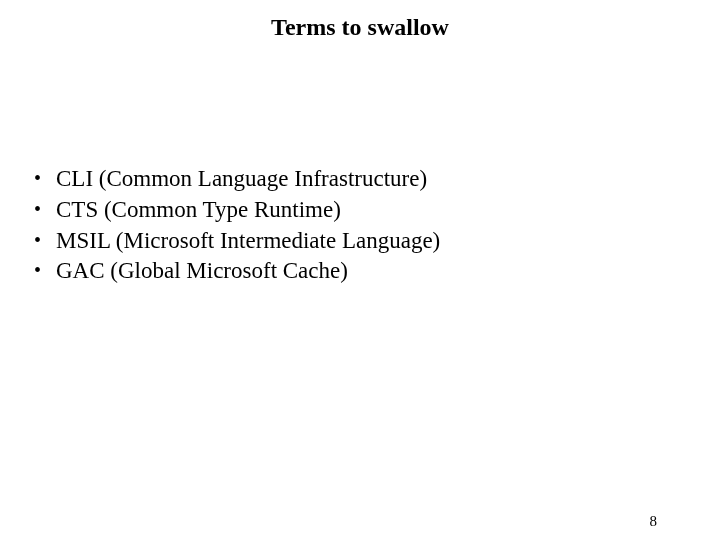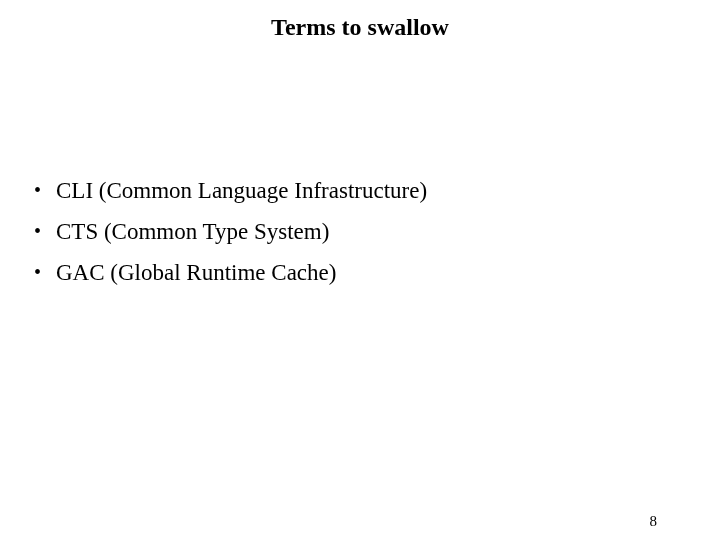--- a/index.html
+++ b/index.html
@@ -35,21 +35,21 @@
     width: 640px;
   }
   ul.bullets {
     margin: 0;
     padding: 0;
     list-style: none;
   }
   ul.bullets li {
     font-size: 23px;
     line-height: 1.25;
-    margin: 12px 0 2px 0;
+    margin: 0 0 2px 0;
     padding-left: 26px;
     position: relative;
   }
   ul.bullets li::before {
     content: "•";
     position: absolute;
     left: 4px;
     top: 0;
     font-size: 20px;
     line-height: 1.3;
@@ -63,19 +63,20 @@
 </style>
 </head>
 <body>
 
 <div class="slide">
   <div class="title">Terms to swallow</div>
 
   <div class="body">
     <ul class="bullets">
       <li>CLI (Common Language Infrastructure)</li>
-      <li>CTS (Common Type System)</li>
-      <li>GAC (Global Runtime Cache)</li>
+      <li>CTS (Common Type Runtime)</li>
+      <li>MSIL (Microsoft Intermediate Language)</li>
+      <li>GAC (Global Microsoft Cache)</li>
     </ul>
   </div>
 
   <div class="page-number">8</div>
 </div>
 
 </body></html>

